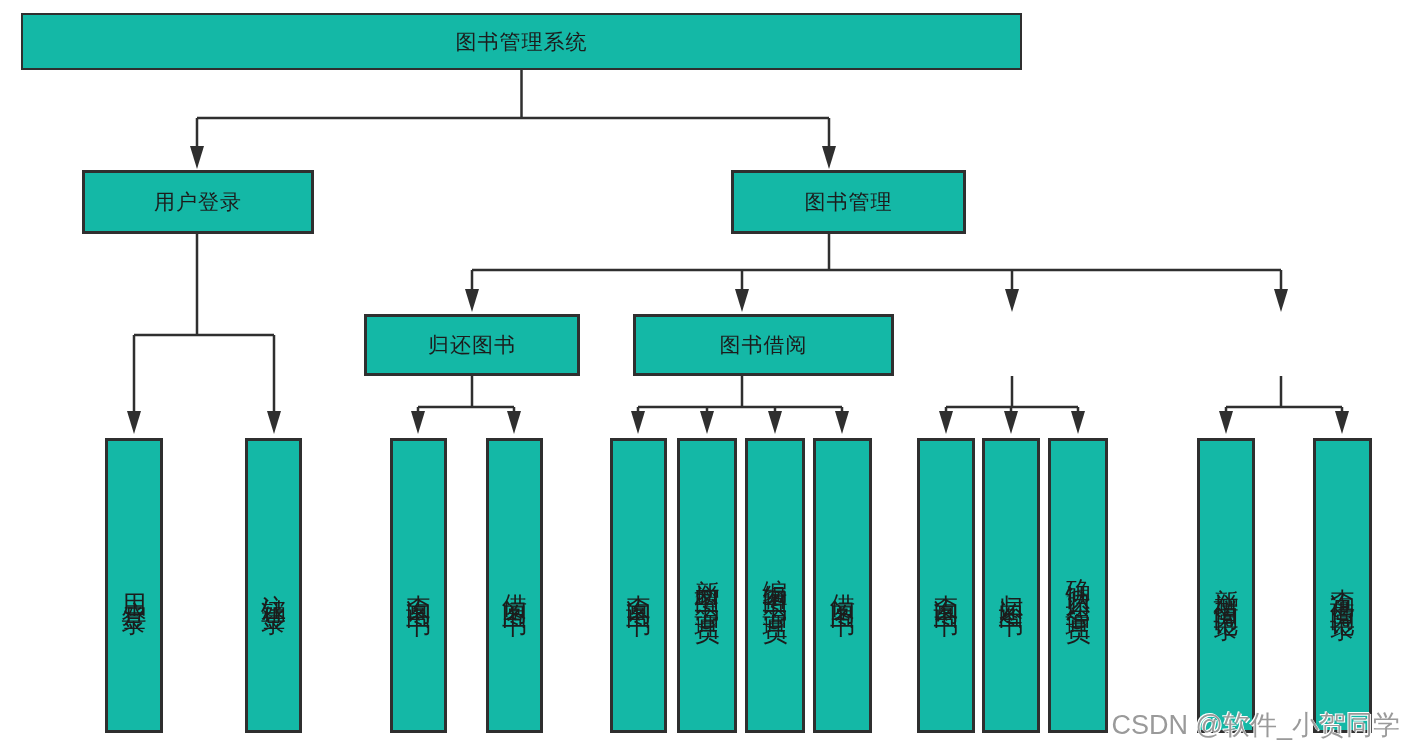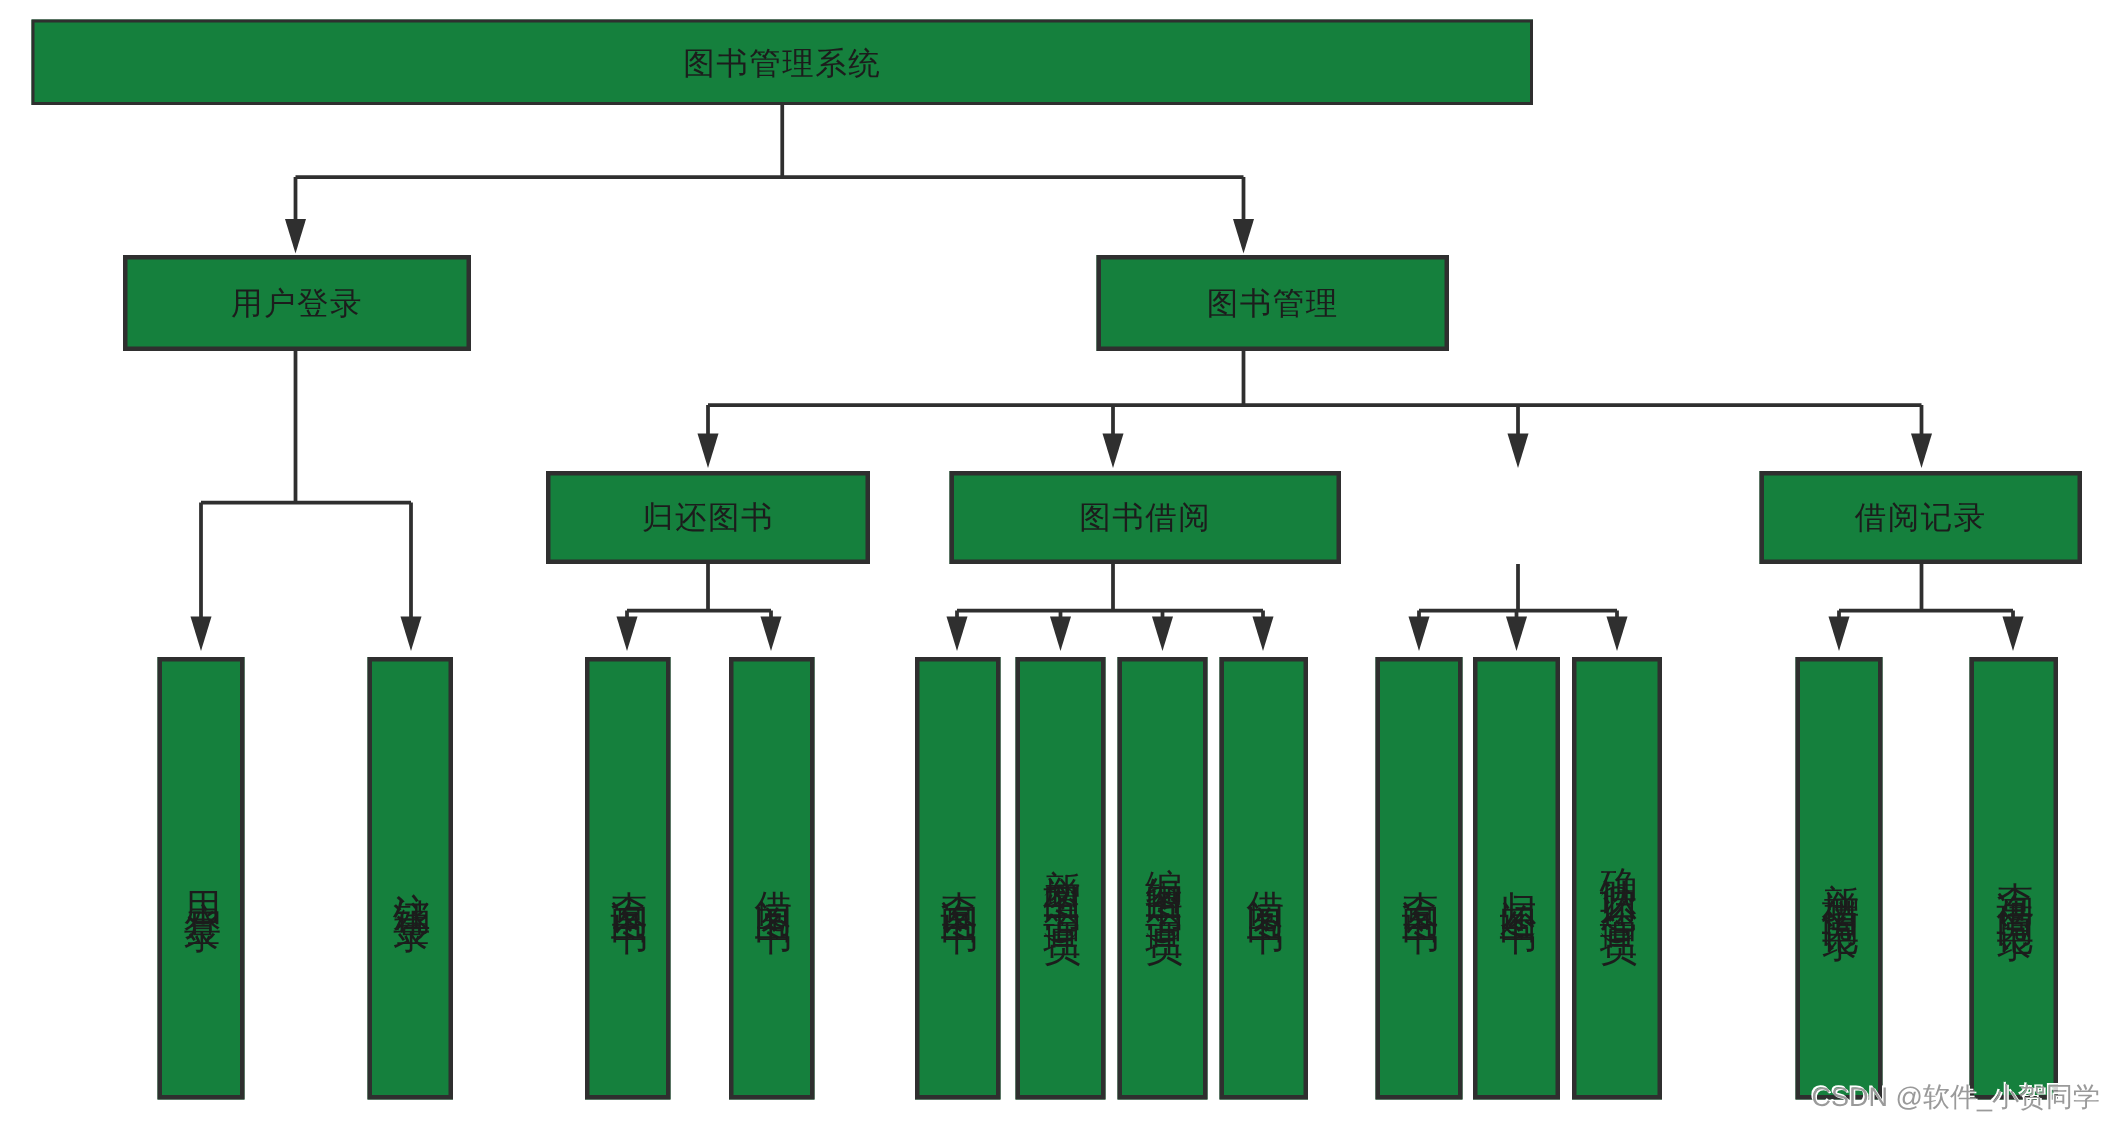--- a/index.html
+++ b/index.html
@@ -13,41 +13,41 @@
   }
   .wires {
     position: absolute;
     left: 0; top: 0;
     width: 1405px; height: 747px;
   }
   .node {
     position: absolute;
     box-sizing: border-box;
     border: 3px solid #2f2f2f;
-    background: #15803d;
+    background: #14b8a6;
     display: flex;
     align-items: center;
     justify-content: center;
     color: #1c1c1c;
   }
   .node.root { border-width: 2.5px; }
   .node.h { font-size: 21px; letter-spacing: 1px; }
   .node.v { font-size: 25px; }
   .node.v .vtxt {
     writing-mode: vertical-rl;
     text-orientation: mixed;
     letter-spacing: 6px;
     line-height: 1;
     white-space: nowrap;
   }
   .watermark {
     position: absolute;
     right: 5px;
     bottom: 4px;
-    font-size: 18px;
+    font-size: 27px;
     color: #9a9a9a;
     text-shadow: 1px 1px 0 #ffffff, -1px -1px 0 #ffffff;
     white-space: nowrap;
     z-index: 5;
   }
 </style>
 </head>
 <body>
 
 <div class="stage">
@@ -102,23 +102,20 @@
   <div class="node h" style="left:712px; top:170px; width:235px; height:64px;margin-left:19px;">
     <span>图书管理</span>
   </div>
 
   <div class="node h" style="left:364px; top:314px; width:216px; height:62px;">
     <span>归还图书</span>
   </div>
   <div class="node h" style="left:633px; top:314px; width:261px; height:62px;">
     <span>图书借阅</span>
   </div>
-  <div class="node h" style="left:1173px; top:314px; width:215px; height:62px;">
-    <span>借阅记录</span>
-  </div>
 
   <div class="node v" style="left:105px; top:438px; width:58px; height:295px;">
     <span class="vtxt">用户登录</span>
   </div>
   <div class="node v" style="left:245px; top:438px; width:57px; height:295px;">
     <span class="vtxt">注销登录</span>
   </div>
 
   <div class="node v" style="left:390px; top:438px; width:57px; height:295px;">
     <span class="vtxt">查询图书</span>

